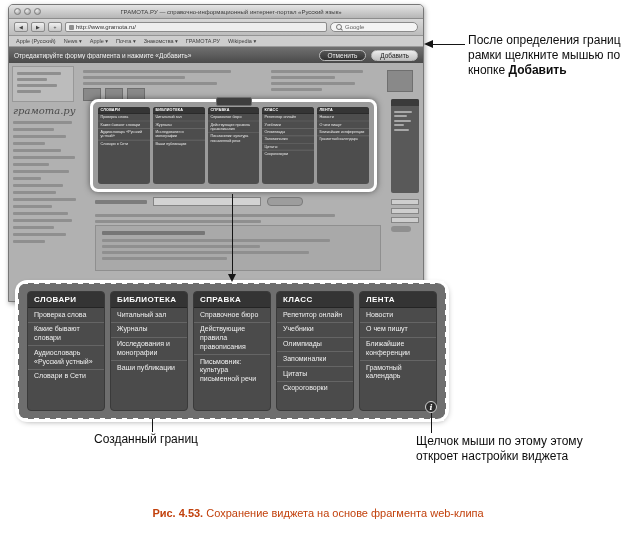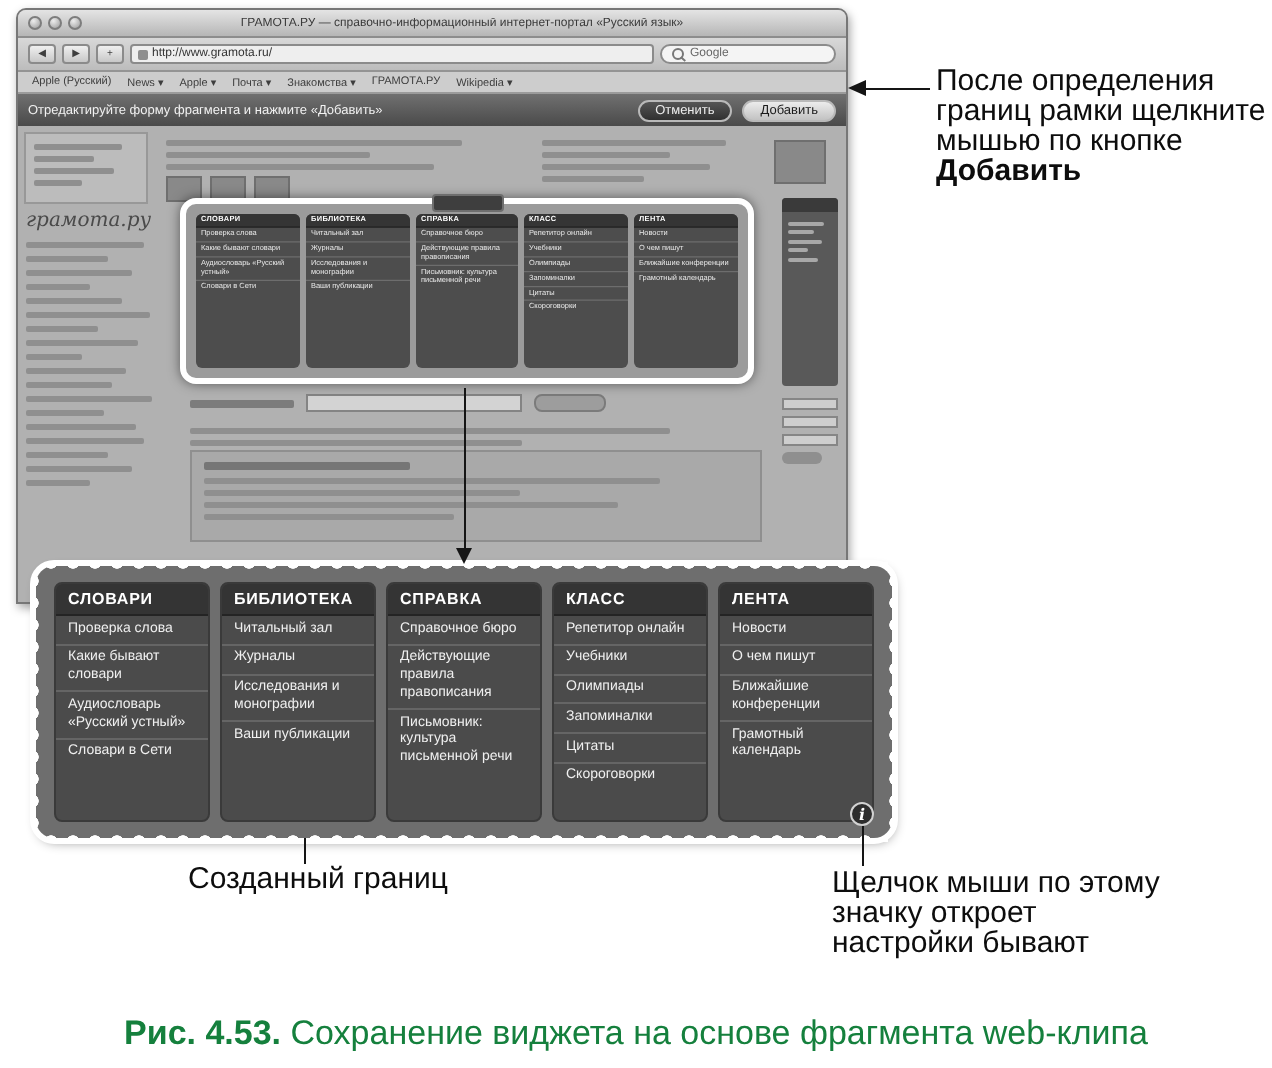--- a/index.html
+++ b/index.html
@@ -75,26 +75,26 @@
   .sc-left{top:2px;bottom:2px;left:-2px;width:6px;background-image:radial-gradient(circle 3.5px at 0px 5.5px,#fff 92%,rgba(255,255,255,0) 100%);background-size:6px 11px;background-repeat:repeat-y;}
   .sc-right{top:2px;bottom:2px;right:-2px;width:6px;background-image:radial-gradient(circle 3.5px at 6px 5.5px,#fff 92%,rgba(255,255,255,0) 100%);background-size:6px 11px;background-repeat:repeat-y;}
   .w-cols{position:absolute;left:9px;right:9px;top:8px;bottom:8px;display:flex;gap:5px;z-index:2;}
   .w-col{flex:1;background:#4b4b4b;border:1px solid #3a3a3a;border-radius:4px;overflow:hidden;}
   .w-head{background:#343434;color:#fff;font-weight:bold;font-size:8px;letter-spacing:.4px;padding:3px 6px;border-bottom:1px solid #242424;}
   .w-item{font-size:7px;color:#f0f0f0;padding:2.5px 6px;border-bottom:1px solid rgba(255,255,255,.15);line-height:1.25;}
   .w-list > .w-item:last-child{border-bottom:none;}
   .info-icon{position:absolute;right:9px;bottom:6px;width:12px;height:12px;border-radius:50%;background:#2d2d2d;border:1px solid #d2d2d2;color:#fff;font-family:"DejaVu Serif",serif;font-style:italic;font-weight:bold;font-size:8px;line-height:10px;text-align:center;z-index:4;box-sizing:border-box;}
 
   
-  .ann{position:absolute;font-size:15px;line-height:15px;color:#0d0d0d;z-index:70;}
+  .ann{position:absolute;font-size:12px;line-height:15px;color:#0d0d0d;z-index:70;}
   .ann b{font-weight:bold;}
   .ann-add{left:468px;top:33px;width:166px;}
   .ann-widget{left:94px;top:432px;}
   .ann-info{left:416px;top:434px;width:174px;}
-  .caption{position:absolute;left:0;right:0;top:507px;text-align:center;font-size:17px;color:#15803d;z-index:70;}
+  .caption{position:absolute;left:0;right:0;top:507px;text-align:center;font-size:11px;color:#c2410c;z-index:70;}
   .caption b{font-weight:bold;}
 </style>
 </head>
 <body>
 
 <div id="page">
 
   <div class="browser">
     <div class="titlebar">
       <span class="tlb"></span>
@@ -347,18 +347,18 @@
     <div class="info-icon">i</div>
   </div>
 
   <div class="arrow-line" style="left:152px;top:419px;width:1.3px;height:13px;z-index:70"></div>
   <div class="arrow-line" style="left:431px;top:413px;width:1.3px;height:20px;z-index:70"></div>
 
   <div class="ann ann-add">
     <span>После определения границ рамки щелкните мышью по кнопке </span><b>Добавить</b>
   </div>
   <div class="ann ann-widget">Созданный границ</div>
-  <div class="ann ann-info">Щелчок мыши по этому значку откроет настройки бывают</div>
+  <div class="ann ann-info">Щелчок мыши по этому этому откроет настройки виджета</div>
 
   <div class="caption">
     <b>Рис. 4.53.</b><span> Сохранение виджета на основе фрагмента web-клипа</span>
   </div>
 </div>
 
 </body></html>

